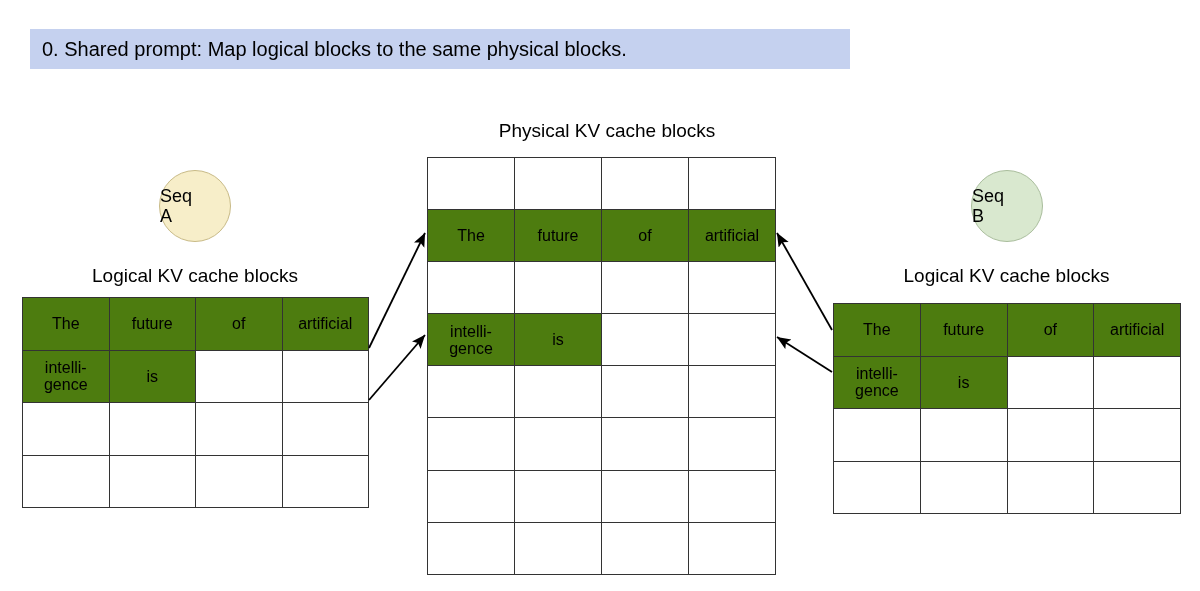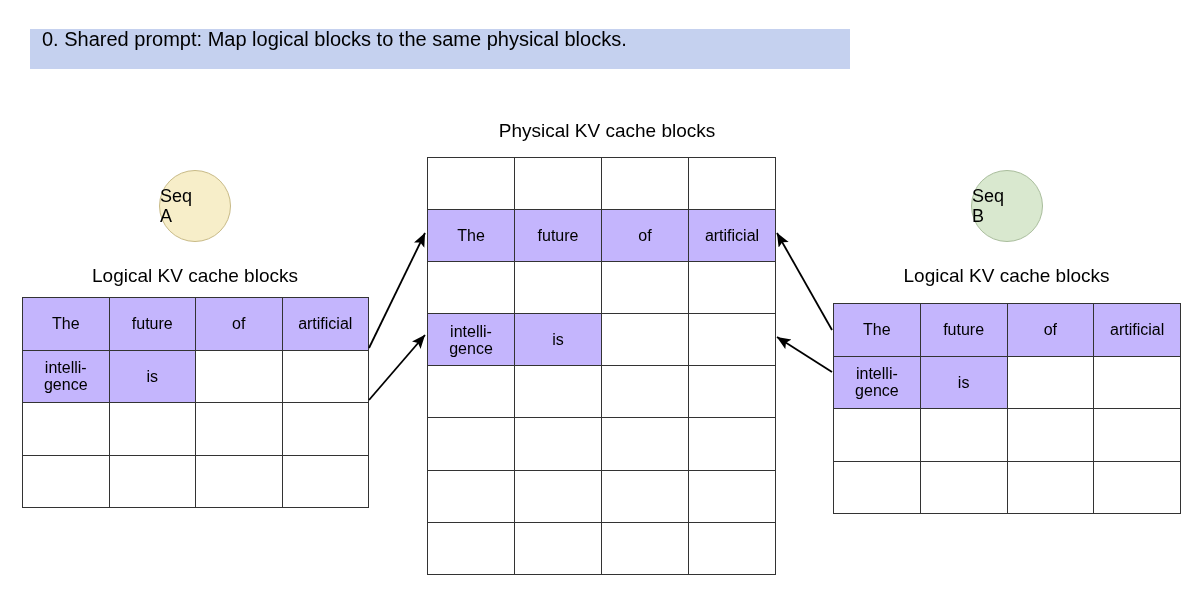--- a/index.html
+++ b/index.html
@@ -18,21 +18,21 @@
 
   
   #banner {
     position: absolute;
     left: 30px;
     top: 29px;
     width: 820px;
     height: 40px;
     background: #c5d1ef;
     display: flex;
-    align-items: flex-start;
+    align-items: center;
     box-sizing: border-box;
     padding-left: 12px;
   }
   #banner-text {
     font-size: 20px;
     line-height: 1;
     white-space: nowrap;
   }
 
   
@@ -55,21 +55,21 @@
   .kv-table td {
     border: 1.6px solid #333333;
     text-align: center;
     vertical-align: middle;
     font-size: 16px;
     line-height: 1.08;
     padding: 0;
     background: #ffffff;
     overflow: hidden;
   }
-  .kv-table td.filled { background: #c4b5fd; }
+  .kv-table td.filled { background: #4d7c0f; }
 
   #logical-a {
     left: 22px; top: 297px;
     width: 346px;
   }
   #logical-a td { height: 51.5px; }
   #logical-a col { width: 86.5px; }
 
   #logical-b {
     left: 833px; top: 303px;

